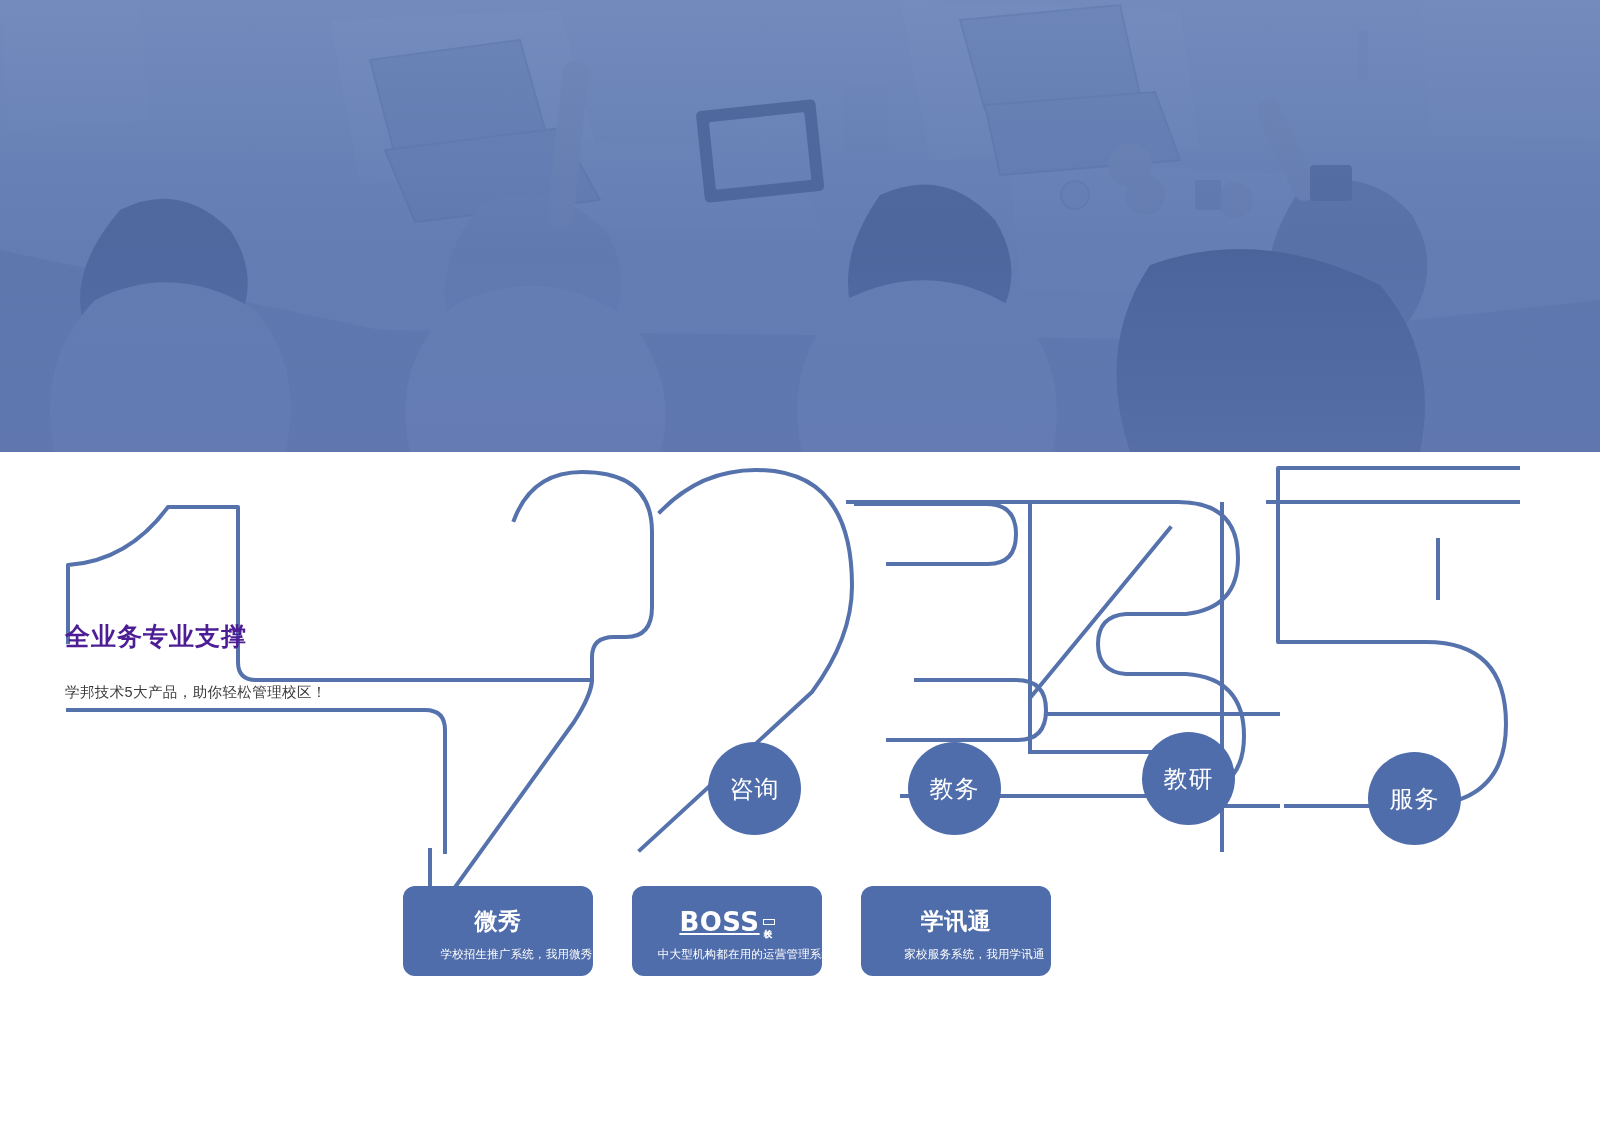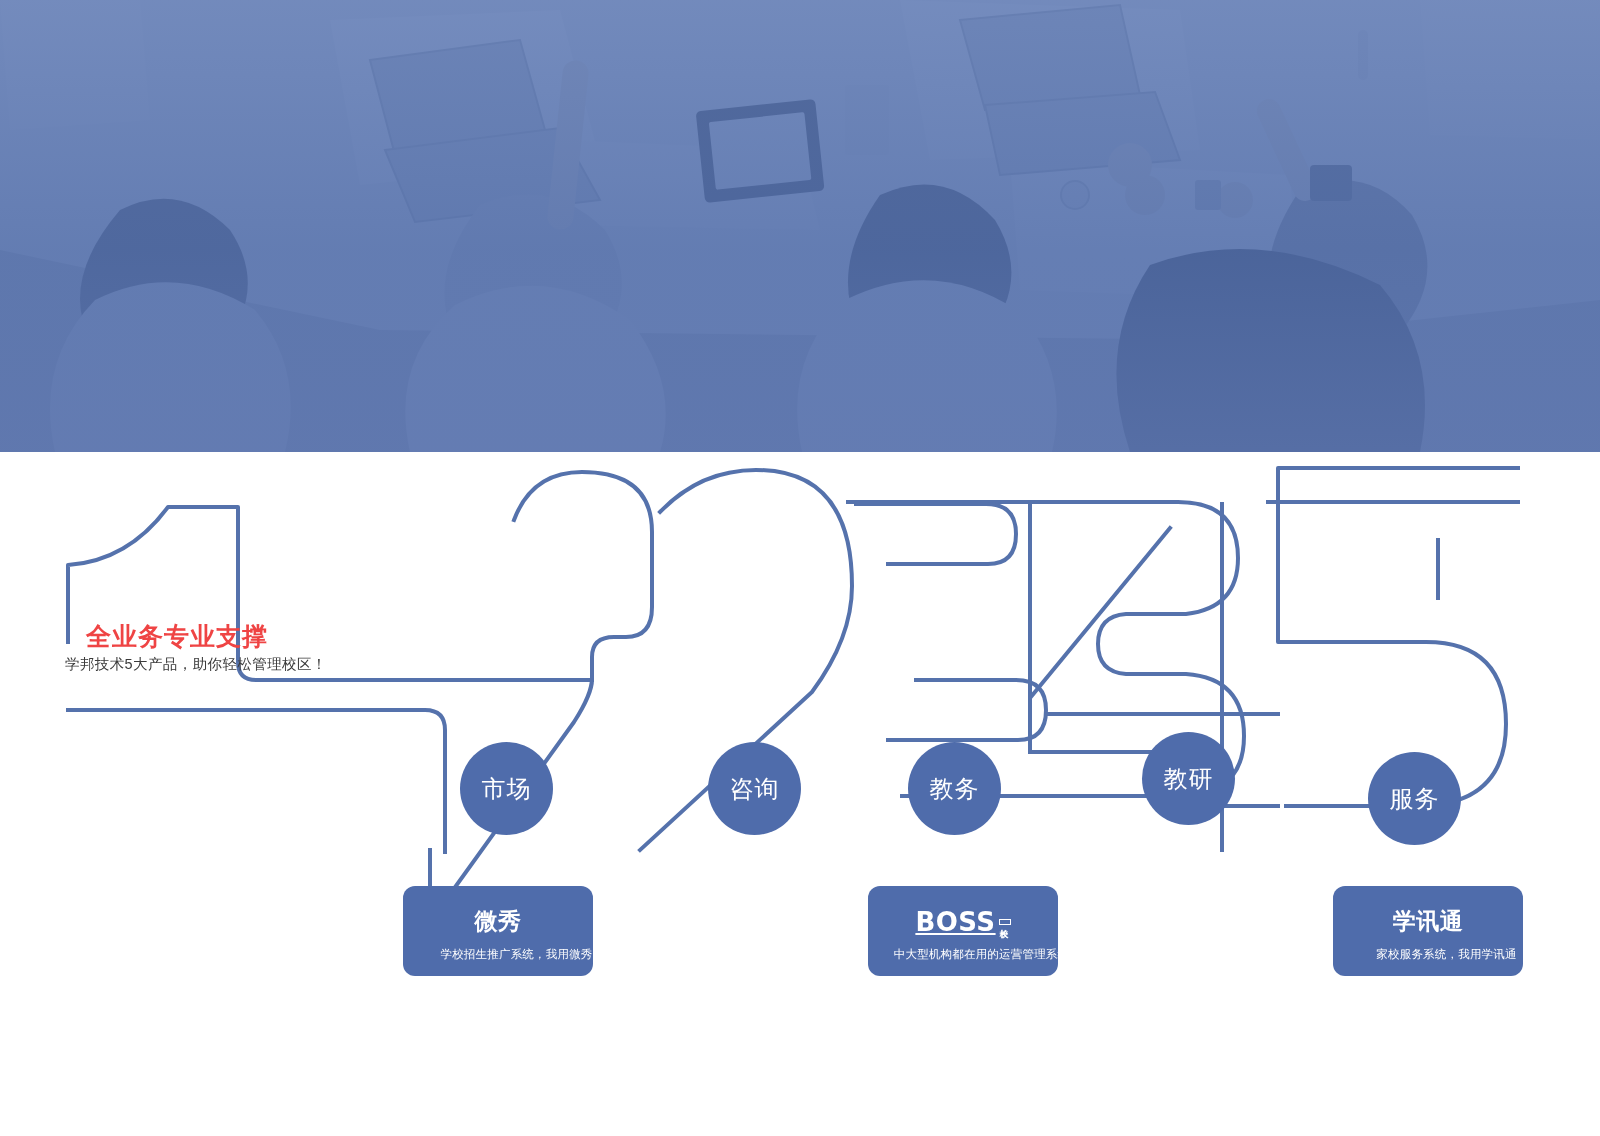--- a/index.html
+++ b/index.html
@@ -12,35 +12,35 @@
   .hero{ position:absolute; left:0; top:0; width:1600px; height:452px; overflow:hidden; }
   .hero-photo{ position:absolute; inset:0; background:#c9ccd2; }
   .hero-photo svg{ display:block; width:100%; height:100%; }
   .hero-tint{ position:absolute; inset:0;
     background:linear-gradient(180deg, rgba(84,113,175,.80) 0%, rgba(77,106,168,.86) 55%, rgba(88,114,173,.92) 100%); }
 
   
   .section{ position:absolute; left:0; top:452px; width:1600px; height:684px; background:#fff; }
 
   .heading-block{ position:absolute; left:65px; top:169px; width:340px; }
-  .heading-title{ font-size:25px; font-weight:bold; color:#ef4444; letter-spacing:1px; line-height:1.2;margin-left:21px; }
-  .heading-sub{ margin-top:4px; font-size:14.5px; color:#3a3a3a; letter-spacing:.4px; white-space:nowrap; }
+  .heading-title{ font-size:25px; font-weight:bold; color:#4c1d95; letter-spacing:1px; line-height:1.2; }
+  .heading-sub{ margin-top:32px; font-size:14.5px; color:#3a3a3a; letter-spacing:.4px; white-space:nowrap; }
 
   
   .art{ position:absolute; left:0; top:0; width:1600px; height:684px; pointer-events:none; }
   .art svg{ display:block; }
 
   
   .circle{ position:absolute; width:93px; height:93px; border-radius:50%;
     background:#4f6cab; display:flex; align-items:center; justify-content:center;
     color:#fff; font-size:24px; letter-spacing:1px; }
 
   
   .cards{ position:absolute; left:403px; top:434px; width:1120px; height:92px;
-    display:flex; gap:39px;justify-content:space-between; }
+    display:flex; gap:39px; }
   .card{ width:190px; height:90px; border-radius:12px; background:#4f6cab;
     display:flex; flex-direction:column; align-items:center; justify-content:center;
     color:#fff; padding-top:4px; }
   .card-logo{ height:34px; display:flex; align-items:center; justify-content:center;
     font-size:23px; font-weight:bold; letter-spacing:.5px; line-height:1; }
   .card-logo.boss{ font-size:26px; letter-spacing:.5px; font-family:"DejaVu Sans",sans-serif;text-decoration:underline; }
   .logo-badge{ display:inline-block; font-size:8.5px; line-height:8px; margin-left:3px;
     border:1.4px solid #fff; padding:2px 1px; writing-mode:vertical-rl; letter-spacing:0; font-weight:bold; vertical-align:middle; }
   .logo-wifi{ display:inline-block; width:16px; height:14px; margin-left:1px; vertical-align:top; }
   .logo-sub{ display:block; font-size:5.5px; letter-spacing:.6px; font-weight:normal; margin-top:1px; }
@@ -148,23 +148,20 @@
         <path d="M1278 262 h -230"></path>
         <path d="M1278 354 h -120"></path>
       </svg>
     </div>
 
     <div class="heading-block">
       <div class="heading-title">全业务专业支撑</div>
       <div class="heading-sub">学邦技术5大产品，助你轻松管理校区！</div>
     </div>
 
-    <div class="circle" style="left:460px; top:290px;">
-      <span>市场</span>
-    </div>
     <div class="circle" style="left:708px; top:290px;">
       <span>咨询</span>
     </div>
     <div class="circle" style="left:908px; top:290px;align-items:center;">
       <span>教务</span>
     </div>
     <div class="circle" style="left:1142px; top:280px;align-items:center;">
       <span>教研</span>
     </div>
     <div class="circle" style="left:1368px; top:300px;">

